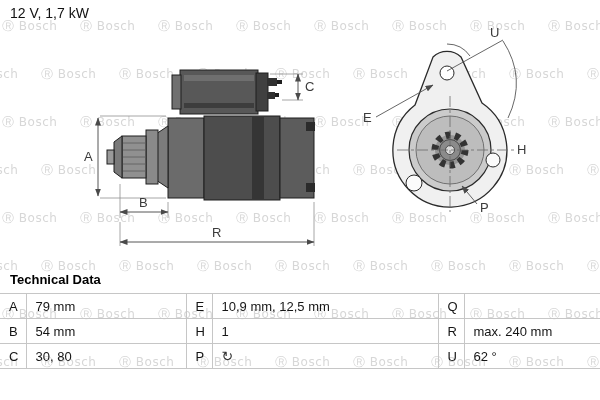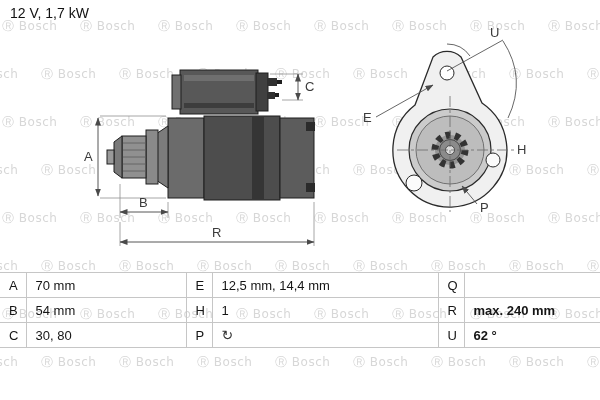--- a/index.html
+++ b/index.html
@@ -29,21 +29,21 @@
   table.specs {
     border-collapse: collapse; width: 600px; table-layout: fixed;
     font-size: 13px; color: #151515;
   }
   table.specs td {
     border: 1px solid #c6c6c6; height: 24px;
     padding: 0 6px 0 9px; vertical-align: middle;
     white-space: nowrap; overflow: hidden;
   }
   table.specs td:first-child { border-left: none; }
-  table.specs td:last-child { border-right: none; font-weight: bold; }
+  table.specs td:last-child { border-right: none; }
   .rot { font-family: "DejaVu Sans", sans-serif; font-size: 14px; color: #333; }
 </style>
 </head>
 <body>
 
 <svg class="wm" width="600" height="400">
   <defs>
     <pattern id="wmp" x="0" y="0" width="78" height="96" patternUnits="userSpaceOnUse">
       <text class="wmt" x="2" y="30">Ⓡ Bosch</text>
       <text class="wmt" x="41" y="78">Ⓡ Bosch</text>
@@ -138,35 +138,36 @@
     <path class="leader" d="M477,204 L462,186" marker-end="url(#arr)"></path>
     <text class="dim-label" x="480" y="212">P</text>
     <path class="leader" d="M447,71 L503,40"></path>
     <path class="leader" d="M503,41 Q527,78 508,118"></path>
     <path class="leader" d="M447,44 A28,28 0 0 1 470,56"></path>
     <text class="dim-label" x="490" y="37">U</text>
   </g>
 </svg>
 
 <div class="tech">
+  <div class="tech-title">Technical Data</div>
   <table class="specs">
     <colgroup>
       <col style="width:26px">
         <col style="width:160px">
       <col style="width:26px">
         <col style="width:226px">
       <col style="width:26px">
         <col style="width:136px">
     </colgroup>
     <tbody>
       <tr>
         <td>A</td>
-        <td>70 mm</td>
+        <td>79 mm</td>
         <td>E</td>
-        <td>12,5 mm, 14,4 mm</td>
+        <td>10,9 mm, 12,5 mm</td>
         <td>Q</td>
         <td></td>
       </tr>
       <tr>
         <td>B</td>
         <td>54 mm</td>
         <td>H</td>
         <td>1</td>
         <td>R</td>
         <td>max. 240 mm</td>

